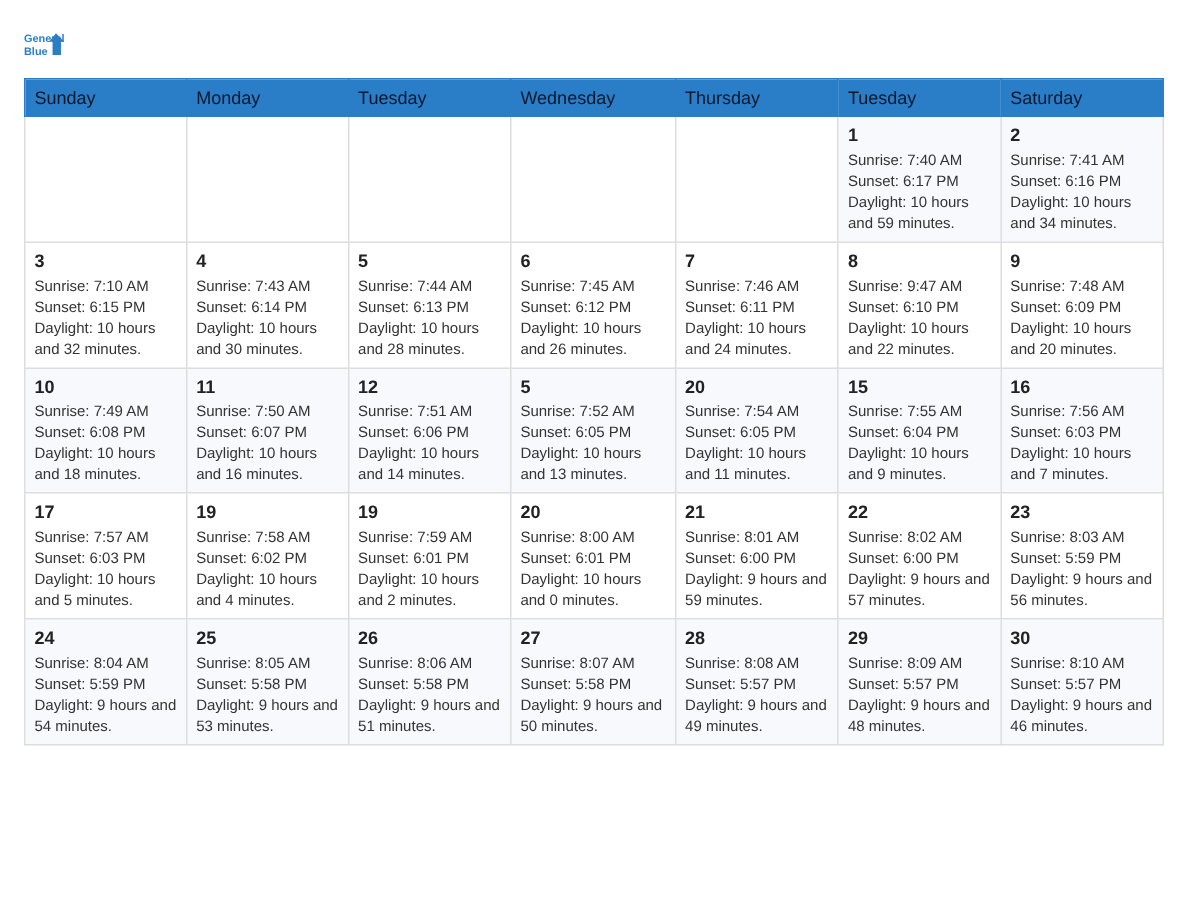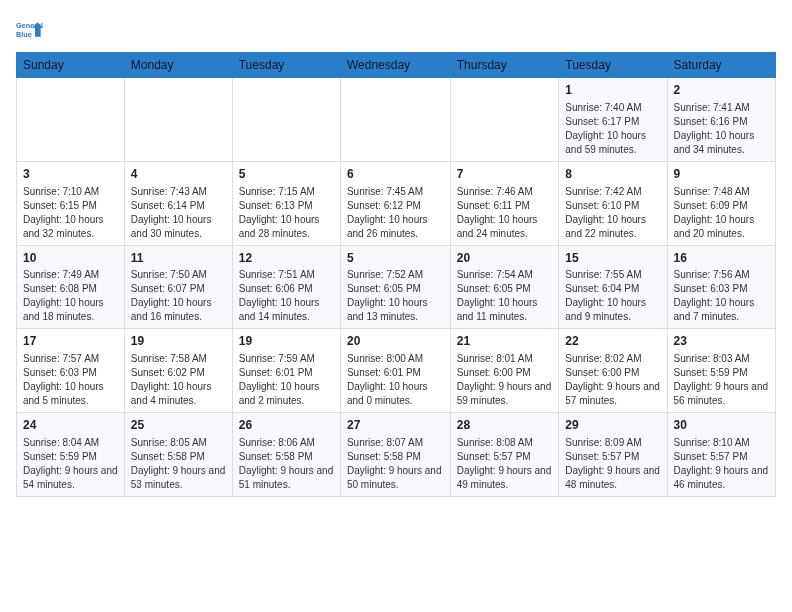--- a/index.html
+++ b/index.html
@@ -138,39 +138,39 @@
           <div>Daylight: 10 hours and 32 minutes.</div>
         </td>
         <td>
           <span class="day-num">4</span>
           <div>Sunrise: 7:43 AM</div>
           <div>Sunset: 6:14 PM</div>
           <div>Daylight: 10 hours and 30 minutes.</div>
         </td>
         <td>
           <span class="day-num">5</span>
-          <div>Sunrise: 7:15 AM</div>
+          <div>Sunrise: 7:44 AM</div>
           <div>Sunset: 6:13 PM</div>
           <div>Daylight: 10 hours and 28 minutes.</div>
         </td>
         <td>
           <span class="day-num">6</span>
           <div>Sunrise: 7:45 AM</div>
           <div>Sunset: 6:12 PM</div>
           <div>Daylight: 10 hours and 26 minutes.</div>
         </td>
         <td>
           <span class="day-num">7</span>
           <div>Sunrise: 7:46 AM</div>
           <div>Sunset: 6:11 PM</div>
           <div>Daylight: 10 hours and 24 minutes.</div>
         </td>
         <td>
           <span class="day-num">8</span>
-          <div>Sunrise: 7:42 AM</div>
+          <div>Sunrise: 9:47 AM</div>
           <div>Sunset: 6:10 PM</div>
           <div>Daylight: 10 hours and 22 minutes.</div>
         </td>
         <td>
           <span class="day-num">9</span>
           <div>Sunrise: 7:48 AM</div>
           <div>Sunset: 6:09 PM</div>
           <div>Daylight: 10 hours and 20 minutes.</div>
         </td>
       </tr>

